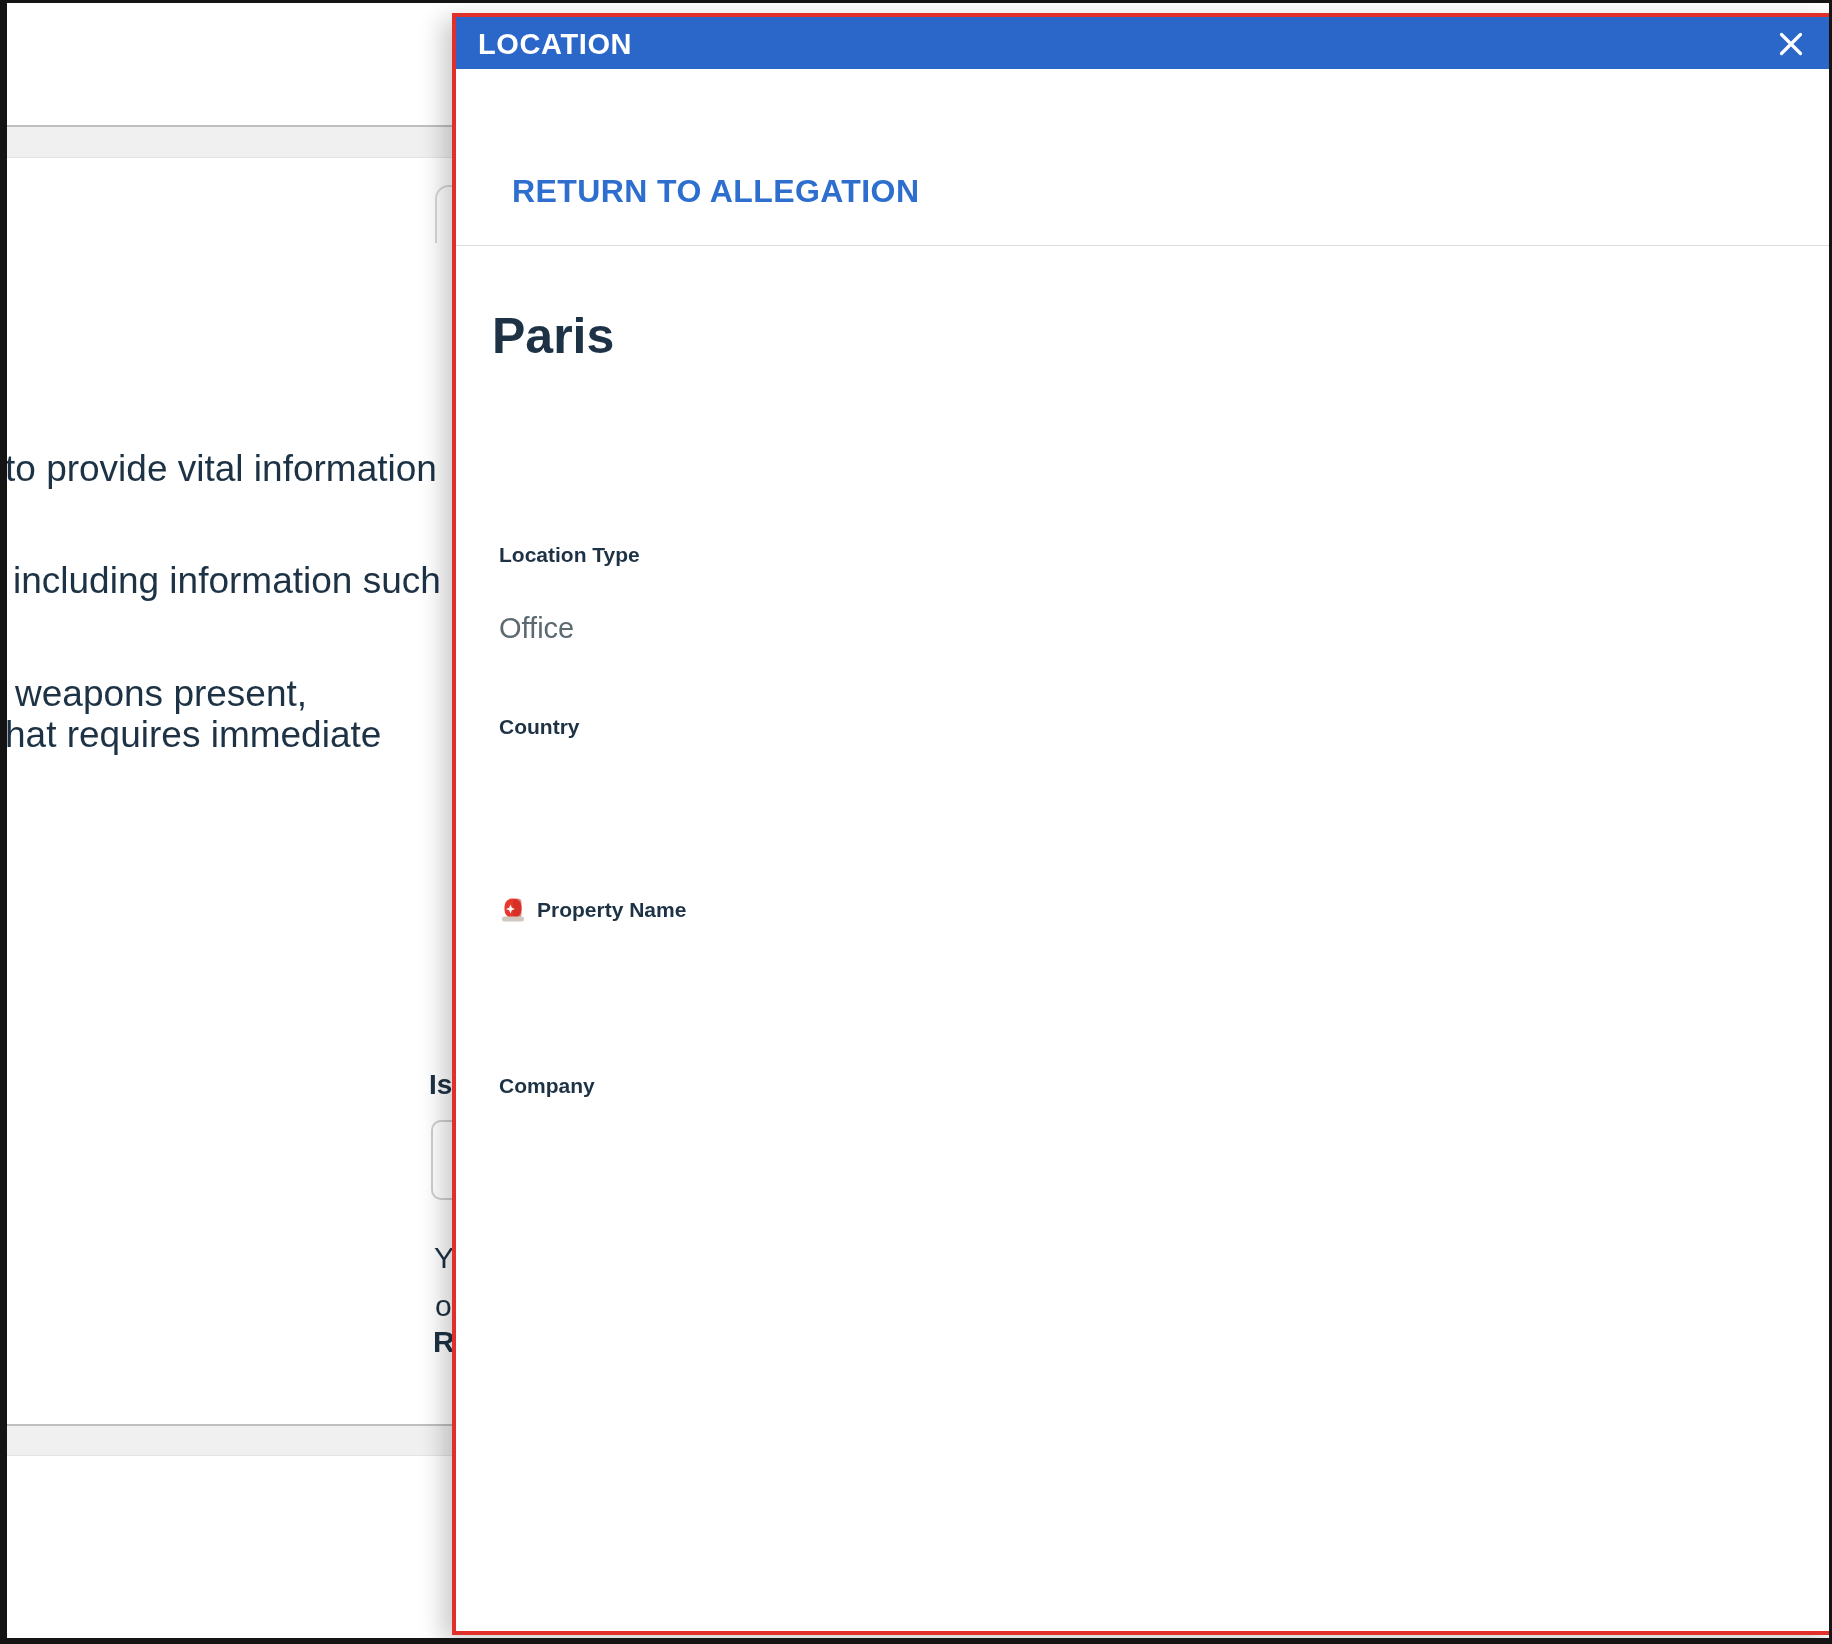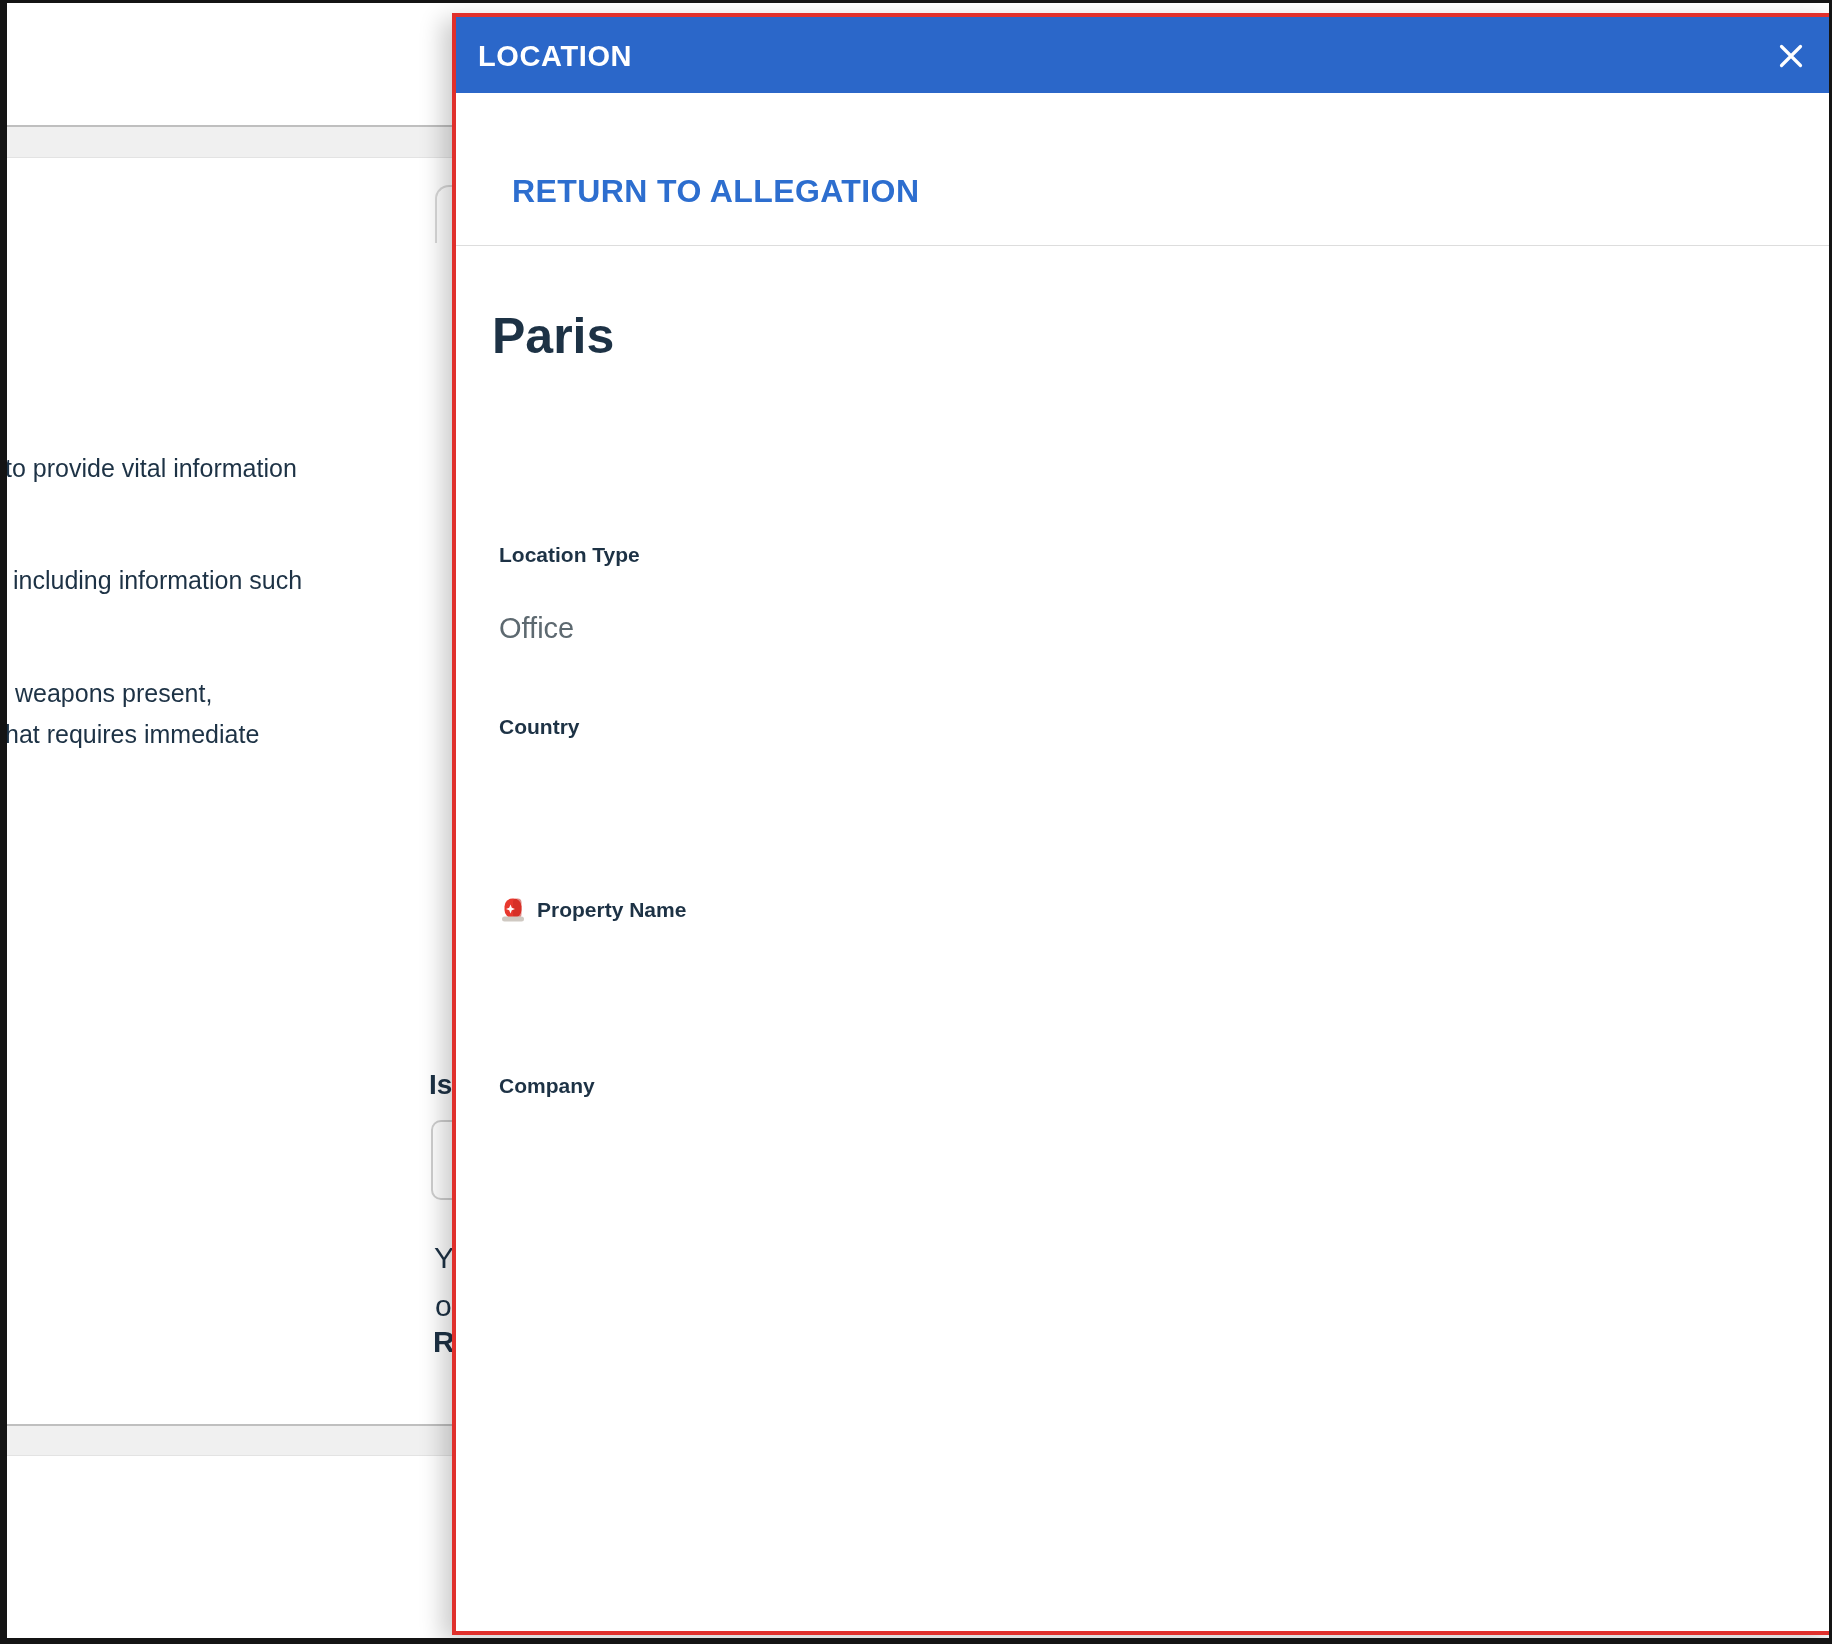--- a/index.html
+++ b/index.html
@@ -13,32 +13,32 @@
     font-family:"Liberation Sans","DejaVu Sans",sans-serif;
   }
   .page{position:absolute;inset:0;background:#fff;}
   .band{position:absolute;left:0;right:0;background:#f0f0f0;
         border-top:2px solid #bfbfbf;border-bottom:1px solid #e3e3e3;}
   .band.top{top:122px;height:30px;}
   .band.bottom{top:1421px;height:29px;}
   .card-corner{position:absolute;left:428px;top:182px;width:34px;height:56px;
         border-left:2px solid #d9d9d9;border-top:2px solid #d9d9d9;
         border-top-left-radius:14px;background:#fff;}
-  .bg-text{position:absolute;font-size:25px;color:#1d3245;white-space:nowrap;line-height:41px;}
+  .bg-text{position:absolute;font-size:37px;color:#1d3245;white-space:nowrap;line-height:41px;}
   .bg-label{position:absolute;font-size:28px;font-weight:bold;color:#1d3245;white-space:nowrap;}
   .bg-input{position:absolute;left:424px;top:1117px;width:46px;height:80px;
         border:2px solid #cfcfcf;border-radius:10px;background:#fff;box-sizing:border-box;}
   .bg-letter{position:absolute;font-size:30px;color:#1d3245;}
   .bg-letter.bold{font-weight:bold;}
 
   
   .drawer{position:absolute;left:445px;top:10px;width:1384px;height:1622px;
         box-sizing:border-box;border:4px solid #e0302c;background:#fff;
         box-shadow:-10px 6px 22px rgba(0,0,0,.20);}
-  .drawer-header{position:absolute;left:0;right:0;top:0;height:76px;background:#2b67c9;
+  .drawer-header{position:absolute;left:0;right:0;top:0;height:52px;background:#2b67c9;
         display:flex;align-items:center;justify-content:space-between;
         padding:2px 24px 0 22px;box-sizing:border-box;}
   .drawer-title{color:#fff;font-size:29px;font-weight:bold;letter-spacing:.6px;}
   .close-btn{width:34px;height:34px;display:flex;align-items:center;justify-content:center;
         cursor:pointer;background:transparent;border:none;padding:0;}
   .back-link{position:absolute;left:56px;top:136px;height:44px;display:flex;align-items:center;
         gap:20px;color:#2d6ecf;font-size:32px;font-weight:bold;letter-spacing:.4px;cursor:pointer;flex-direction:column;}
   .top-divider{position:absolute;left:0;right:0;top:228px;height:0;border-top:1px solid #dddddd;}
   .heading{position:absolute;left:36px;top:289px;font-size:50px;line-height:60px;
         font-weight:bold;color:#1d3245;}

